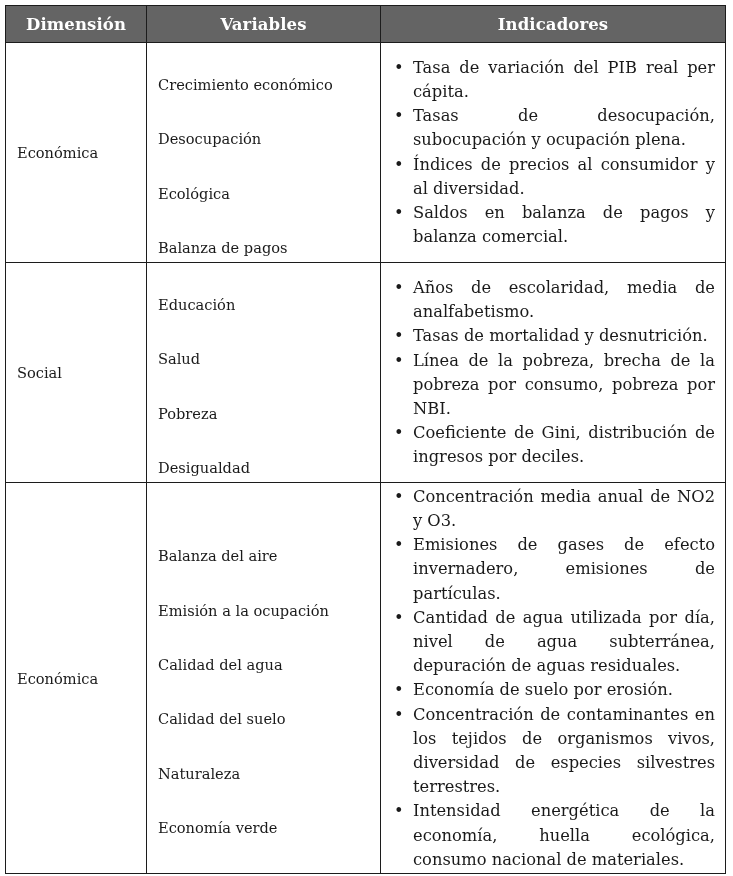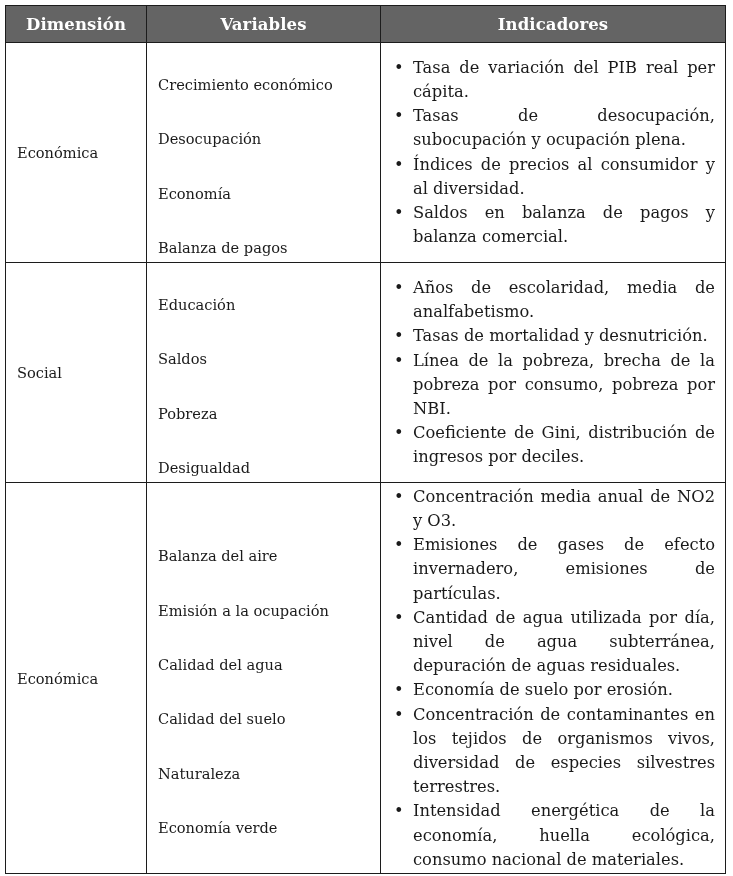--- a/index.html
+++ b/index.html
@@ -42,37 +42,37 @@
       <th>Variables</th>
       <th>Indicadores</th>
     </tr>
   </thead>
   <tbody>
     <tr class="r1">
       <td class="dim">Económica</td>
       <td class="vars">
         <div class="var-line">Crecimiento económico</div>
         <div class="var-line">Desocupación</div>
-        <div class="var-line">Economía</div>
+        <div class="var-line">Ecológica</div>
         <div class="var-line">Balanza de pagos</div>
       </td>
       <td class="ind">
         <ul class="ind-list">
           <li><span class="bullet">•</span><span>Tasa de variación del PIB real per cápita.</span></li>
           <li><span class="bullet">•</span><span>Tasas de desocupación, subocupación y ocupación plena.</span></li>
           <li><span class="bullet">•</span><span>Índices de precios al consumidor y al diversidad.</span></li>
           <li><span class="bullet">•</span><span>Saldos en balanza de pagos y balanza comercial.</span></li>
         </ul>
       </td>
     </tr>
     <tr class="r2">
       <td class="dim">Social</td>
       <td class="vars">
         <div class="var-line">Educación</div>
-        <div class="var-line">Saldos</div>
+        <div class="var-line">Salud</div>
         <div class="var-line">Pobreza</div>
         <div class="var-line">Desigualdad</div>
       </td>
       <td class="ind">
         <ul class="ind-list">
           <li><span class="bullet">•</span><span>Años de escolaridad, media de analfabetismo.</span></li>
           <li><span class="bullet">•</span><span>Tasas de mortalidad y desnutrición.</span></li>
           <li><span class="bullet">•</span><span>Línea de la pobreza, brecha de la pobreza por consumo, pobreza por NBI.</span></li>
           <li><span class="bullet">•</span><span>Coeficiente de Gini, distribución de ingresos por deciles.</span></li>
         </ul>

